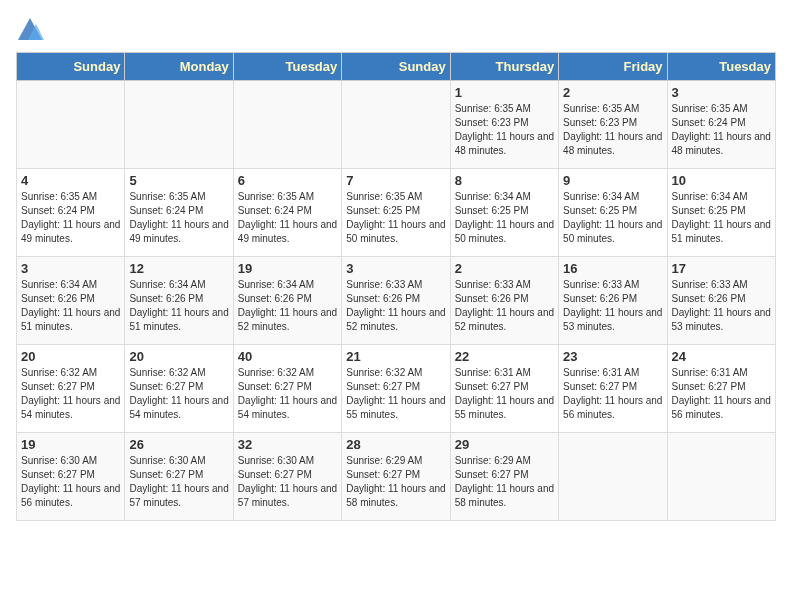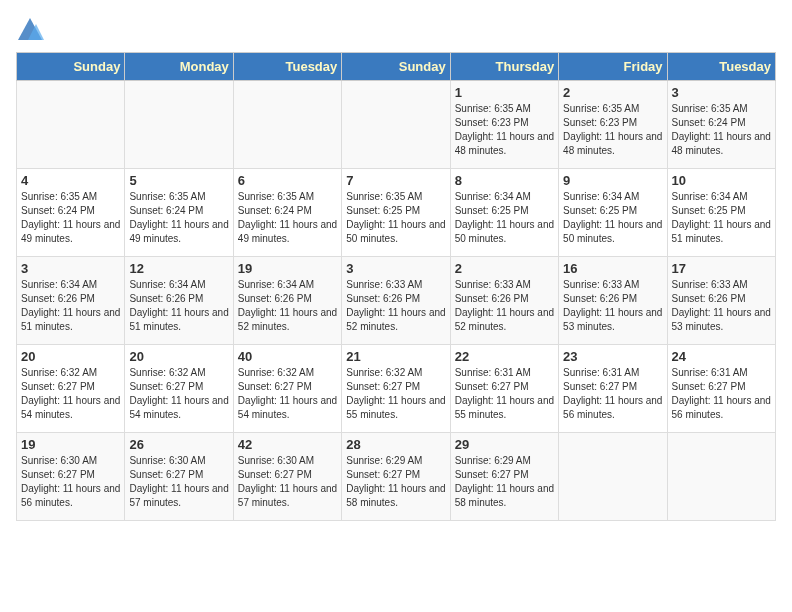--- a/index.html
+++ b/index.html
@@ -309,21 +309,21 @@
 and 56 minutes.</div>
         </td>
         <td>
           <span class="day-num">26</span>
           <div class="day-info">Sunrise: 6:30 AM
 Sunset: 6:27 PM
 Daylight: 11 hours
 and 57 minutes.</div>
         </td>
         <td>
-          <span class="day-num">42</span>
+          <span class="day-num">32</span>
           <div class="day-info">Sunrise: 6:30 AM
 Sunset: 6:27 PM
 Daylight: 11 hours
 and 57 minutes.</div>
         </td>
         <td>
           <span class="day-num">28</span>
           <div class="day-info">Sunrise: 6:29 AM
 Sunset: 6:27 PM
 Daylight: 11 hours

